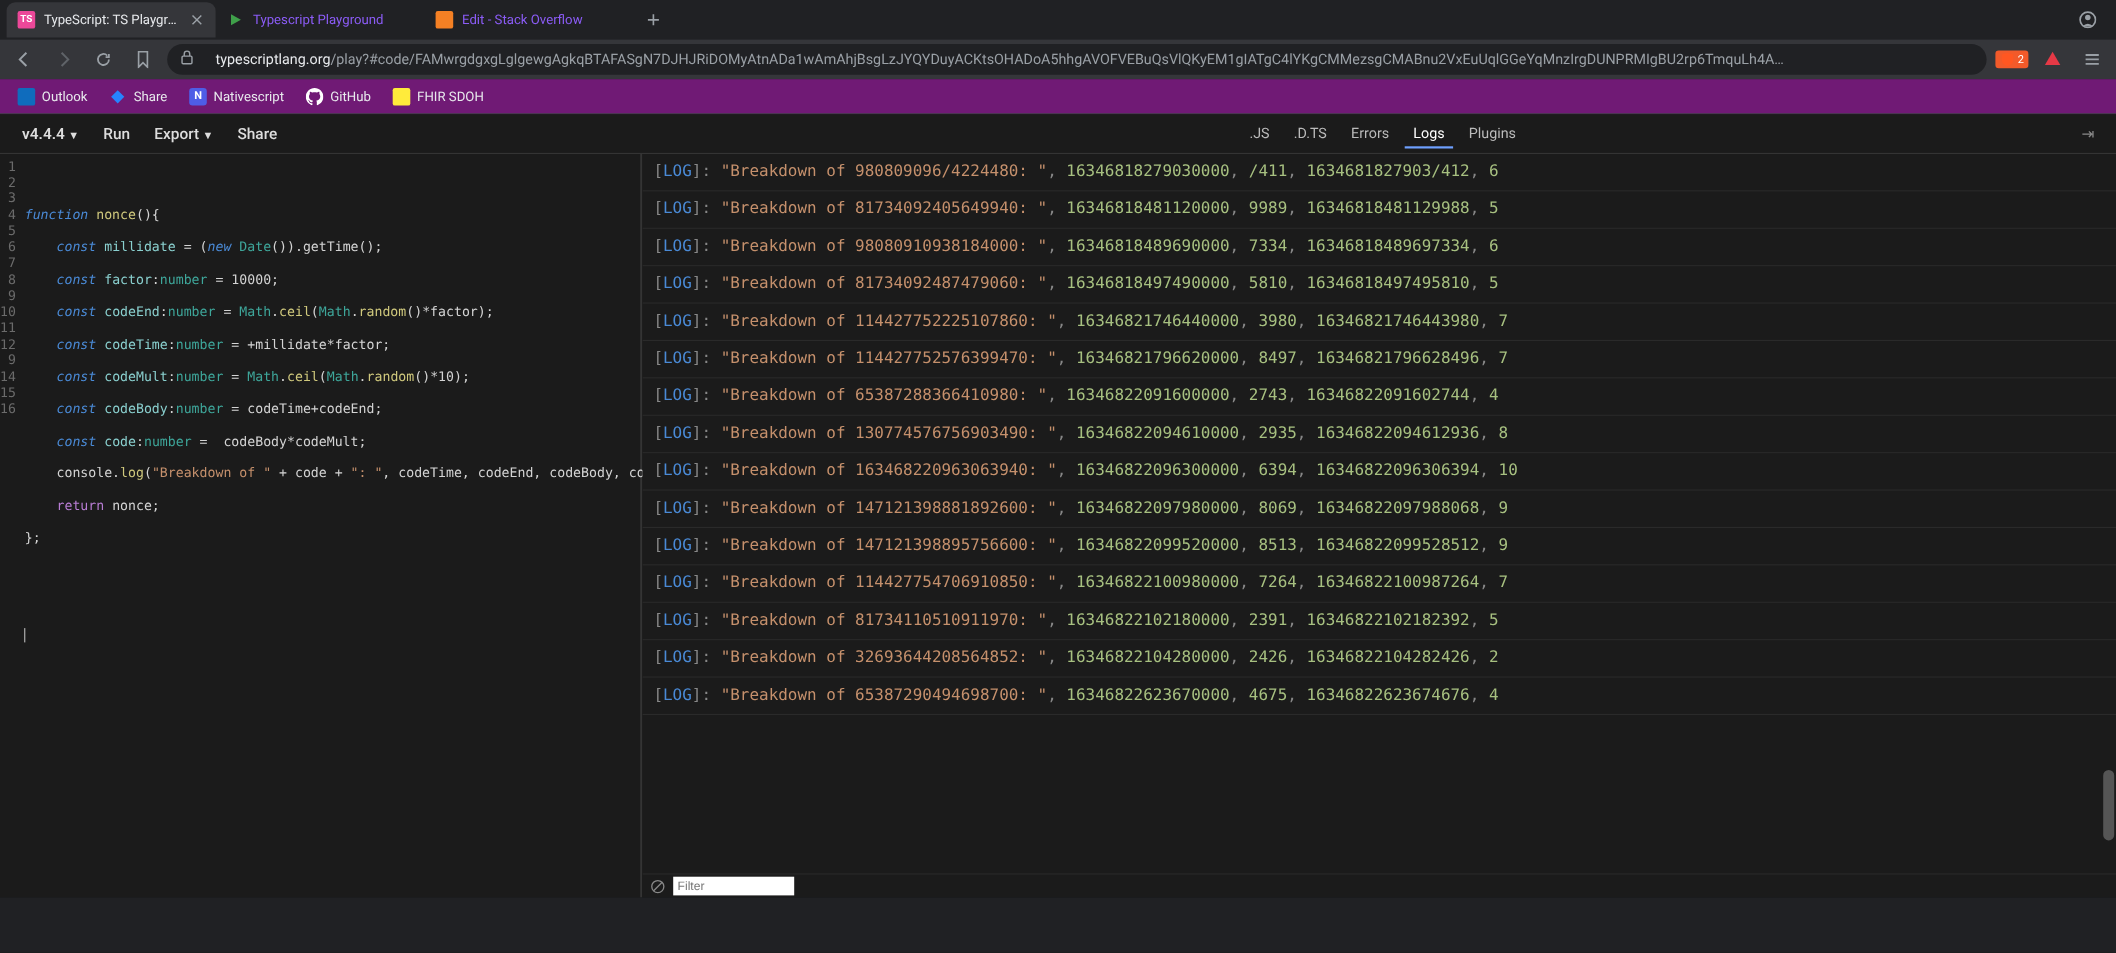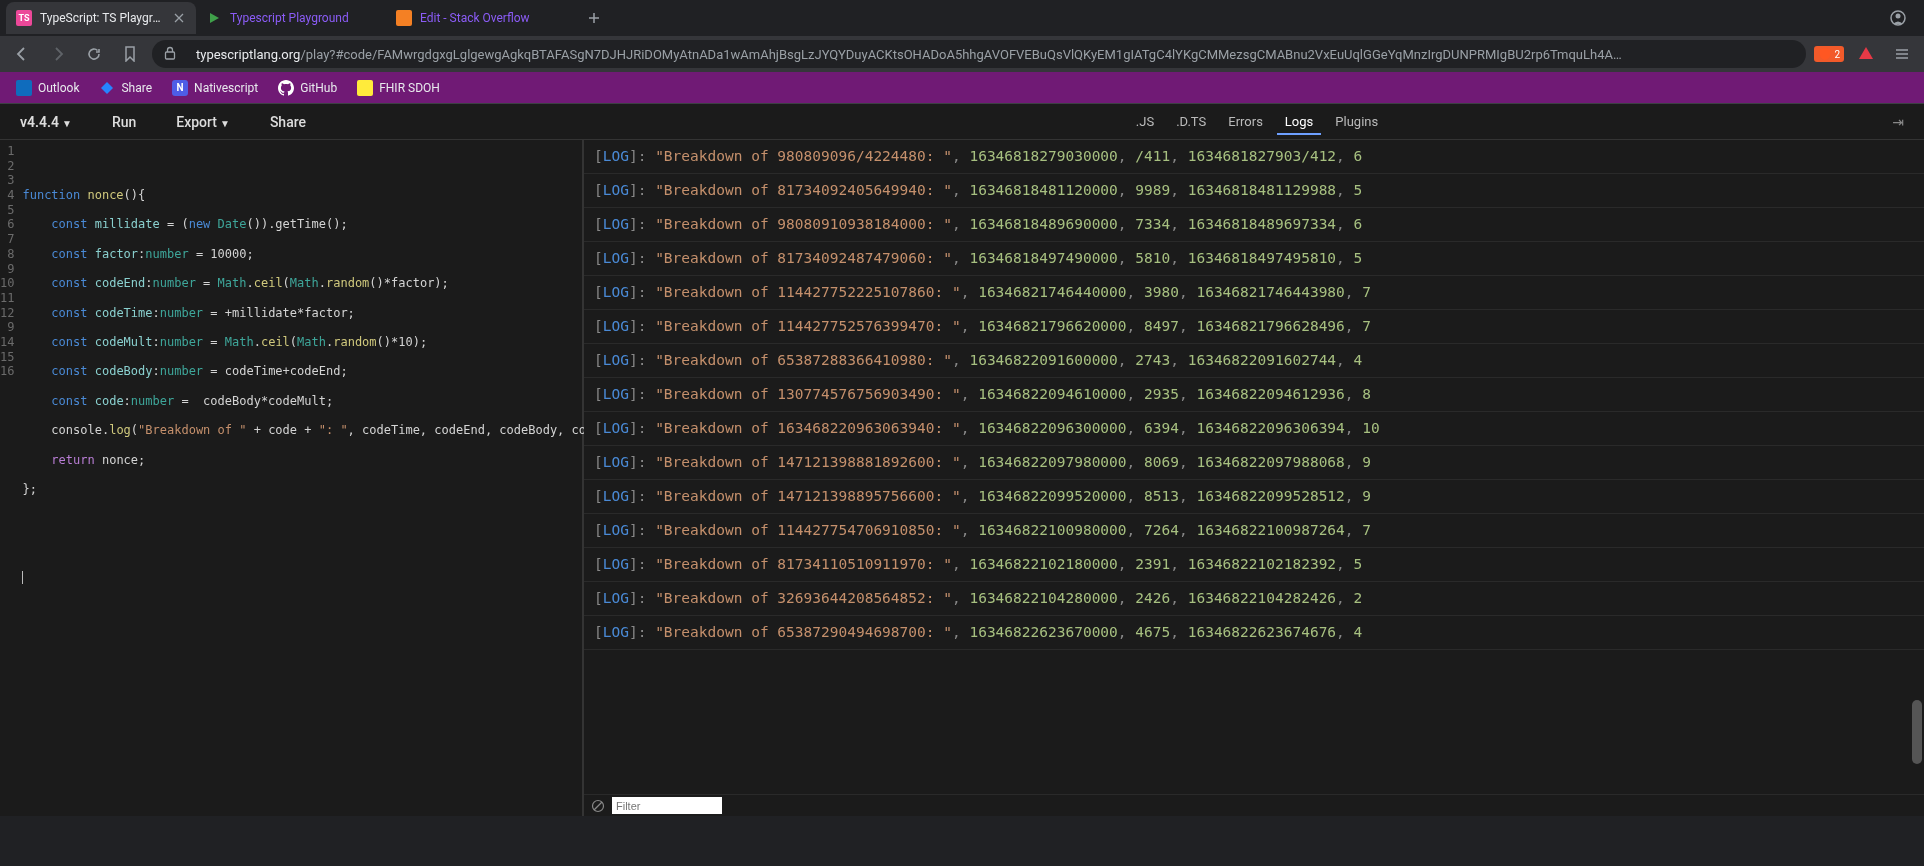--- a/index.html
+++ b/index.html
@@ -79,21 +79,21 @@
 
   .playground { height: calc(866px - 36px - 36px - 32px - 50px); display:flex; flex-direction:column; background:#1b1b1b;}
   .pg-bar {
     height: 36px;
     background: #1b1b1b;
     display:flex; align-items:center;
     border-bottom:1px solid #343434;
     padding: 0 10px;
     font-size:14px;
   }
-  .pg-left { display:flex; gap:20px; align-items:center;}
+  .pg-left { display:flex; gap:2px; align-items:center;}
   .pg-item { padding: 6px 10px; color:#ddd; cursor:pointer; font-weight:500;}
   .pg-item.ver { font-weight:600; }
   .caret{font-size:10px;margin-left:3px;}
   .pg-collapse { margin-left:auto; padding:6px 10px; color:#888;}
   .pg-right-bar {
     position:absolute;
     left:590px;
     right:0;
     top:0;
     height:36px;
@@ -130,21 +130,21 @@
   }
   .gutter div{height:14.7px;}
   .code {
     flex:1;
     padding:4px 0;
     white-space:pre;
     color:#d4d4d4;
     position:relative;
   }
   .code-line{height:14.7px;}
-  .kw{color:#4a8ad6;}
+  .kw{color:#4a8ad6;font-style:italic;}
   .kw2{color:#b87dd4;}
   .fn{color:#d0c97d;}
   .type{color:#3ea69a;}
   .str{color:#c5906c;}
   .cls{color:#3ea69a;}
   .var{color:#8ad0cf;}
   .cursor{display:inline-block;width:1px;height:13px;background:#bbb;vertical-align:middle;}
 
   .output {
     flex:1;

